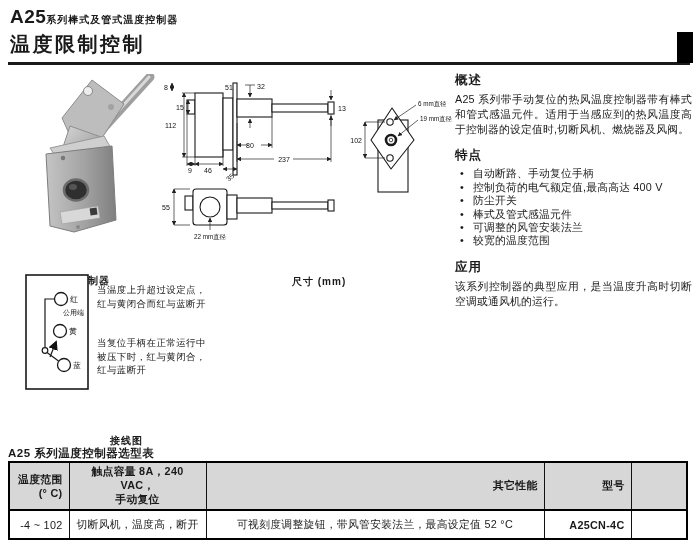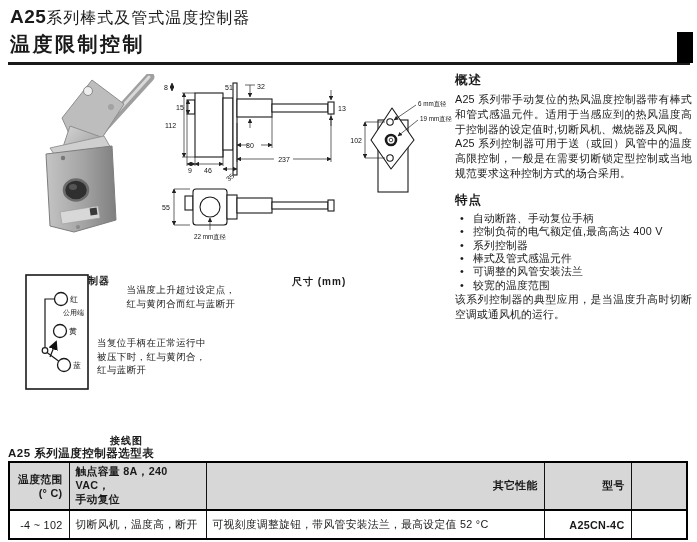--- a/index.html
+++ b/index.html
@@ -5,52 +5,52 @@
   html,body{margin:0;padding:0;}
   body{
     width:697px;height:542px;position:relative;background:#ffffff;
     font-family:"Liberation Sans","DejaVu Sans",sans-serif;color:#1a1a1a;
     overflow:hidden;
   }
   .abs{position:absolute;}
   
   .doc-title{left:10px;top:6px;white-space:nowrap;}
   .doc-title .model{font-size:19px;font-weight:bold;letter-spacing:.5px;}
-  .doc-title .suffix{font-size:16px;font-weight:normal;letter-spacing:1px;}
+  .doc-title .suffix{font-size:10px;font-weight:bold;letter-spacing:1px;}
   .section-title{left:10px;top:31px;font-size:20px;font-weight:bold;letter-spacing:2.5px;}
   .rule{left:8px;top:62px;width:682px;height:3px;background:#1a1a1a;}
   .corner-tab{left:677px;top:32px;width:16px;height:31px;background:#000;}
   
   .cap{font-size:10px;font-weight:bold;letter-spacing:1px;white-space:nowrap;margin-top:36px;}
   .photo-caption{left:30px;top:238px;}
   .dims-caption{left:292px;top:239px;}
   .wiring-caption{left:110px;top:398px;font-family:Liberation Serif, serif;}
   
   .wnote{width:168px;font-size:9.5px;line-height:13.5px;white-space:pre-line;letter-spacing:.4px;}
-  .wnote1{left:97px;top:283px;text-align:center;}
+  .wnote1{left:97px;top:283px;}
   .wnote2{left:97px;top:336px;}
   
   .right-col{left:455px;top:72px;width:237px;}
   .rc-h{font-size:12.5px;font-weight:bold;margin:0 0 3px 0;letter-spacing:1px;font-family:Liberation Mono, monospace;}
   .rc-h.mt{margin-top:11px;}
   .rc-p{font-size:10.8px;line-height:14.8px;text-align:justify;margin:0;letter-spacing:.2px;}
   .feat-row{display:flex;font-size:10.8px;line-height:13.4px;letter-spacing:.2px;}
   .feat-row .bullet{width:13px;padding-left:5px;flex:none;}
   .feat-row .ftxt{flex:1;}
   
   .tbl-title{left:8px;top:446px;font-size:11.5px;font-weight:bold;letter-spacing:.5px;}
   table.sel{position:absolute;left:8px;top:461px;width:678px;border-collapse:collapse;
     border:2px solid #000;table-layout:fixed;}
   table.sel th,table.sel td{border:1px solid #111;font-size:10.8px;padding:2px 6px;
     letter-spacing:.3px;overflow:hidden;}
   table.sel th{background:#d7d7d7;font-weight:bold;white-space:pre-line;height:38px;
     border-bottom:2px solid #000;}
   table.sel td{height:23px;}
   .c{text-align:right;}
-  .l{text-align:left;}
+  .l{text-align:center;}
   .model-cell{font-weight:bold;}
   svg text{font-family:"Liberation Sans","DejaVu Sans",sans-serif;}
   .dl{font-size:7px;fill:#111;}
   .dl2{font-size:6.3px;fill:#111;}
   .wl{font-size:8px;fill:#111;}
   .wl2{font-size:7px;fill:#111;}
 </style>
 </head>
 <body>
 
@@ -219,50 +219,50 @@
 <div class="abs wnote wnote1">当温度上升超过设定点，
 红与黄闭合而红与蓝断开</div>
 <div class="abs wnote wnote2">当复位手柄在正常运行中
 被压下时，红与黄闭合，
 红与蓝断开</div>
 <div class="abs cap wiring-caption">接线图</div>
 
 <div class="abs right-col">
   <div class="rc-h">概述</div>
   <p class="rc-p">A25 系列带手动复位的热风温度控制器带有棒式和管式感温元件。适用于当感应到的热风温度高于控制器的设定值时,切断风机、燃烧器及风阀。</p>
-  <p class="rc-p">A25 系列控制器可用于送（或回）风管中的温度高限控制，一般是在需要切断锁定型控制或当地规范要求这种控制方式的场合采用。</p>
 
   <div class="rc-h mt">特点</div>
   <div>
     <div class="feat-row">
       <span class="bullet">•</span>
       <span class="ftxt">自动断路、手动复位手柄</span>
     </div>
     <div class="feat-row">
       <span class="bullet">•</span>
       <span class="ftxt">控制负荷的电气额定值,最高高达 400 V</span>
     </div>
     <div class="feat-row">
       <span class="bullet">•</span>
-      <span class="ftxt">系列控制器</span>
+      <span class="ftxt">防尘开关</span>
     </div>
     <div class="feat-row">
       <span class="bullet">•</span>
       <span class="ftxt">棒式及管式感温元件</span>
     </div>
     <div class="feat-row">
       <span class="bullet">•</span>
       <span class="ftxt">可调整的风管安装法兰</span>
     </div>
     <div class="feat-row">
       <span class="bullet">•</span>
       <span class="ftxt">较宽的温度范围</span>
     </div>
   </div>
 
+  <div class="rc-h mt">应用</div>
   <p class="rc-p">该系列控制器的典型应用，是当温度升高时切断空调或通风机的运行。</p>
 </div>
 
 <div class="abs tbl-title">A25 系列温度控制器选型表</div>
 <table class="sel">
   <colgroup>
     <col style="width:60px">
       <col style="width:137px">
       <col style="width:338px">
       <col style="width:87px">

